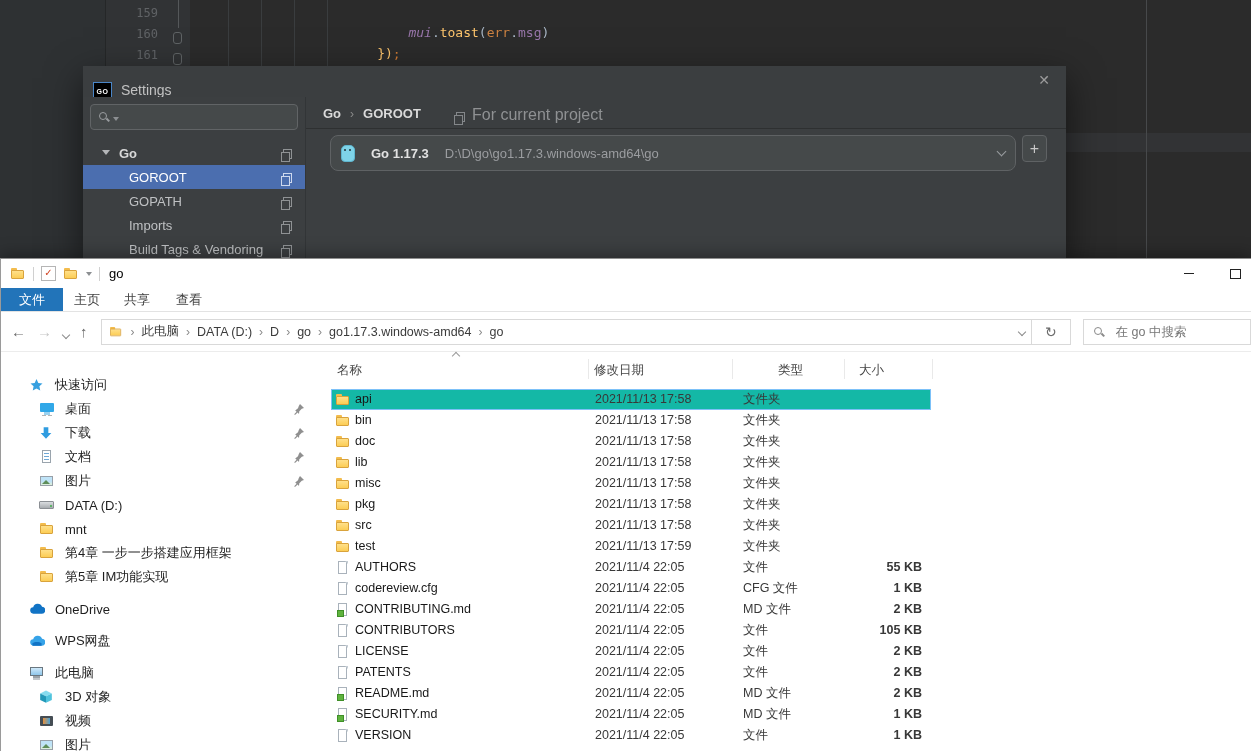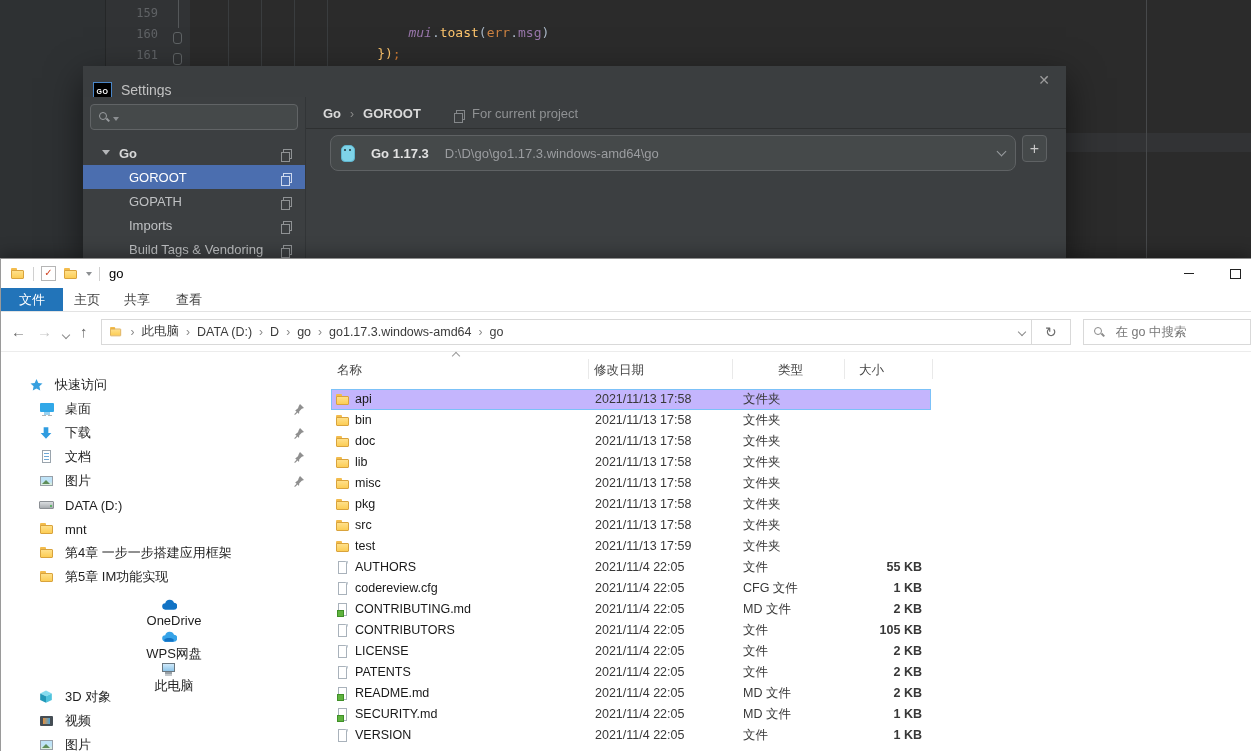--- a/index.html
+++ b/index.html
@@ -40,21 +40,21 @@
   .tree-row.bold{font-weight:bold;color:#d8d8d8;}
   .tree-row.sel{background:#4b6eaf;color:#fff;}
   .tw{position:absolute;left:19px;top:9px;width:0;height:0;border-left:4px solid transparent;border-right:4px solid transparent;border-top:5px solid #b4b6b8;}
   .dup{position:absolute;right:13px;top:8px;width:7px;height:8px;border:1px solid #8f9294;}
   .dup::before{content:'';position:absolute;left:-3px;top:2px;width:7px;height:8px;border:1px solid #8f9294;background:#3c3f41;}
   .tree-row.sel .dup, .tree-row.sel .dup::before{border-color:#cdd8ee;background:transparent;}
   .tree-row.sel .dup::before{background:#4b6eaf;}
   .dlg-right{position:absolute;left:223px;top:31px;right:0;bottom:0;}
   .crumbs{position:absolute;left:17px;top:9px;display:flex;align-items:center;gap:9px;font-size:13px;color:#dadada;font-weight:bold;}
   .crumb-sep{color:#8a8a8a;font-weight:normal;font-size:12px;}
-  .scope{position:absolute;left:150px;top:9px;display:flex;gap:7px;color:#8f9193;font-size:13px;align-items:center;}
+  .scope{position:absolute;left:150px;top:9px;display:flex;gap:7px;color:#8f9193;font-size:16px;align-items:center;}
   .scope .dup2{position:relative;width:7px;height:8px;border:1px solid #84878a;margin-top:3px;}
   .scope .dup2::before{content:'';position:absolute;left:-3px;top:2px;width:7px;height:8px;border:1px solid #84878a;background:#3c3f41;}
   .combo{position:absolute;left:24px;top:38px;width:686px;height:36px;background:#45494a;border:1px solid #5f6264;border-radius:8px;display:flex;align-items:center;padding:0 10px;gap:16px;box-sizing:border-box;}
   .combo-name{color:#e2e2e2;font-weight:bold;font-size:13px;white-space:nowrap;}
   .combo-path{color:#9b9da0;font-size:13px;white-space:nowrap;}
   .chev{width:6px;height:6px;border-right:1.6px solid #9a9da0;border-bottom:1.6px solid #9a9da0;transform:rotate(45deg);display:inline-block;}
   .combo-arrow{margin-left:auto;margin-top:-3px;}
   .plus-btn{position:absolute;left:716px;top:38px;width:25px;height:27px;border:1px solid #5f6264;border-radius:4px;background:#45494a;color:#c7c7c7;font-size:16px;display:flex;align-items:center;justify-content:center;box-sizing:border-box;}
   .gopher{width:12px;height:15px;background:#7ed3e8;border:1px solid #5fb6cf;border-radius:5px 5px 4px 4px;position:relative;flex:none;}
   .gopher::before{content:'';position:absolute;left:2px;top:3px;width:2px;height:2px;background:#20333a;border-radius:50%;box-shadow:5px 0 0 #20333a;}
@@ -91,31 +91,31 @@
   .search-box input::placeholder{color:#767676;}
   .smag{width:12px;height:12px;position:relative;flex:none;}
   .smag::before{content:'';position:absolute;left:1px;top:1px;width:6px;height:6px;border:1.4px solid #8a8a8a;border-radius:50%;}
   .smag::after{content:'';position:absolute;left:8px;top:8px;width:4px;height:1.5px;background:#8a8a8a;transform:rotate(45deg);}
 
   .exp-body{position:absolute;top:92px;left:0;right:0;bottom:0;display:flex;}
   .exp-side{width:318px;padding-top:22px;overflow:hidden;flex:none;}
   .side-row{height:24px;display:flex;align-items:center;position:relative;color:#1e1e1e;font-size:13px;}
   .side-row.lvl0{padding-left:28px;}
   .side-row.lvl1{padding-left:38px;}
-  .side-row.section{margin-top:8px;flex-direction:column;}
+  .side-row.section{margin-top:8px;}
   .side-row .ic{margin-right:10px;}
   .pin{position:absolute;right:14px;top:6px;width:12px;height:12px;}
 
   .exp-main{flex:1;position:relative;font-size:12.5px;}
   .hdr-cell{position:absolute;top:8px;height:22px;line-height:22px;color:#454545;}
   .hdr-sep{position:absolute;top:8px;width:1px;height:20px;background:#e9e9e9;}
   .sort-up{position:absolute;left:134px;top:2px;width:5px;height:5px;border-left:1.4px solid #9a9a9a;border-top:1.4px solid #9a9a9a;transform:rotate(45deg);}
   .file-rows{position:absolute;top:38px;left:12px;width:600px;}
   .frow{height:21px;position:relative;border:1px solid transparent;box-sizing:border-box;}
-  .frow.sel{border-color:#7cc1f8;background:#c4b5fd;padding-left:12px;}
+  .frow.sel{border-color:#7cc1f8;background:#14b8a6;padding-left:12px;}
   .frow .ic{position:absolute;left:3px;top:2px;}
   .fname{position:absolute;left:23px;top:0;line-height:19px;color:#181818;white-space:nowrap;}
   .fdate{position:absolute;left:263px;top:0;line-height:19px;color:#383838;}
   .ftype{position:absolute;left:411px;top:0;line-height:19px;color:#383838;}
   .fsize{position:absolute;left:490px;top:0;width:100px;text-align:right;line-height:19px;color:#383838;font-weight:bold;}
 
   
   .ic{width:16px;height:16px;display:inline-block;position:relative;flex:none;}
   .i-folder::before{content:'';position:absolute;left:1px;top:2px;width:6px;height:3px;background:#f3bc4d;border-radius:1px 1px 0 0;}
   .i-folder::after{content:'';position:absolute;left:1px;top:4px;width:13px;height:9px;background:linear-gradient(#ffe08a,#fccd55);border:1px solid #d9a33c;border-radius:1px;box-sizing:border-box;}

